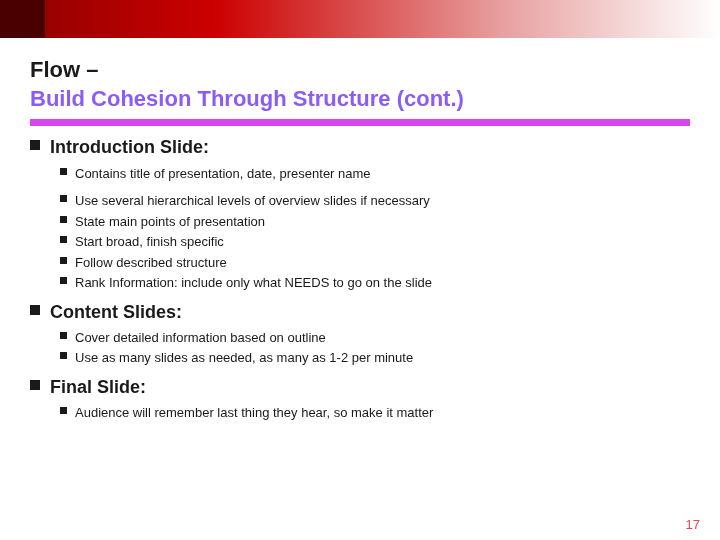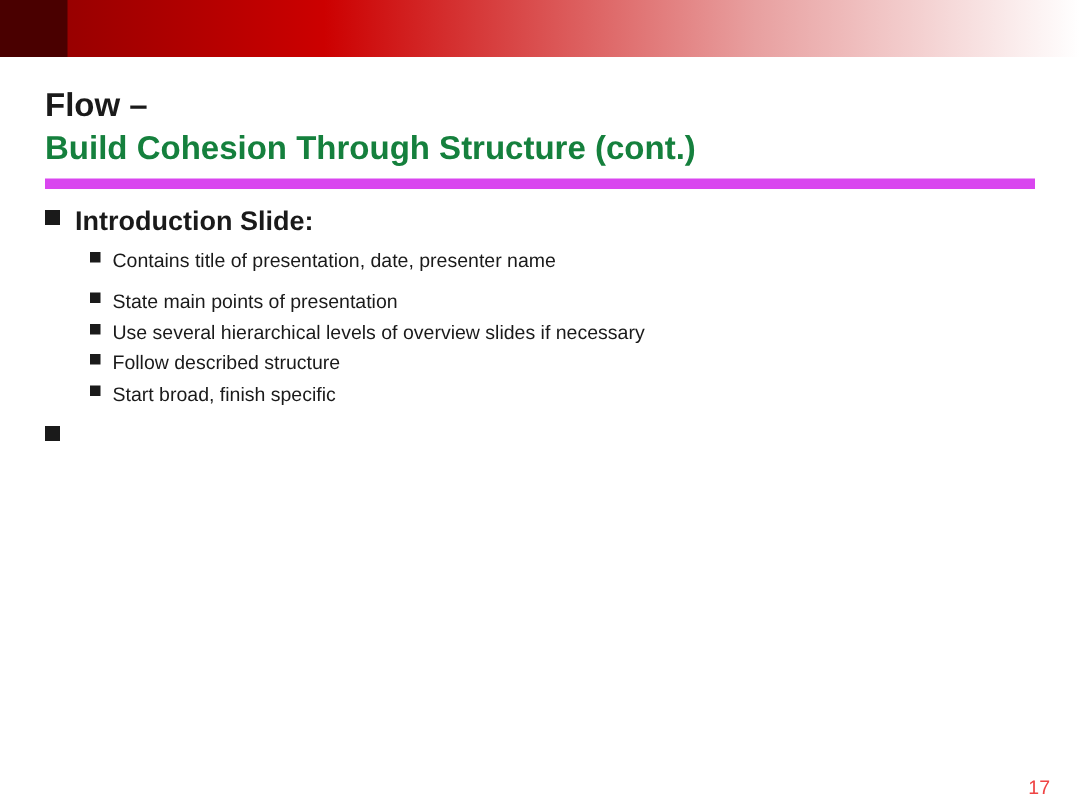--- a/index.html
+++ b/index.html
@@ -56,21 +56,21 @@
     .title-line1 {
       font-size: 22px;
       font-weight: bold;
       color: #1a1a1a;
       line-height: 1.3;
     }
 
     .title-line2 {
       font-size: 22px;
       font-weight: bold;
-      color: #15803d;
+      color: #8b5cf6;
       line-height: 1.3;
     }
 
     
     .bullet-section {
       margin-bottom: 8px;
       text-align: right;
     }
 
     .main-bullet {
@@ -154,38 +154,65 @@
           <div class="sub-bullet">
             <div class="sub-bullet-square"></div>
             <span class="sub-bullet-text">Contains title of presentation, date, presenter name</span>
           </div>
         </div>
       </div>
       <div class="bullet-section">
         <div class="sub-bullets">
           <div class="sub-bullet">
             <div class="sub-bullet-square"></div>
+            <span class="sub-bullet-text">Use several hierarchical levels of overview slides if necessary</span>
+          </div>
+          <div class="sub-bullet">
+            <div class="sub-bullet-square"></div>
             <span class="sub-bullet-text">State main points of presentation</span>
           </div>
           <div class="sub-bullet">
             <div class="sub-bullet-square"></div>
-            <span class="sub-bullet-text">Use several hierarchical levels of overview slides if necessary</span>
+            <span class="sub-bullet-text">Start broad, finish specific</span>
           </div>
           <div class="sub-bullet">
             <div class="sub-bullet-square"></div>
             <span class="sub-bullet-text">Follow described structure</span>
           </div>
           <div class="sub-bullet">
             <div class="sub-bullet-square"></div>
-            <span class="sub-bullet-text">Start broad, finish specific</span>
+            <span class="sub-bullet-text">Rank Information: include only what NEEDS to go on the slide</span>
           </div>
         </div>
       </div>
       <div class="bullet-section">
         <div class="main-bullet">
           <div class="bullet-square"></div>
+          <span class="main-bullet-text">Content Slides:</span>
+        </div>
+        <div class="sub-bullets">
+          <div class="sub-bullet">
+            <div class="sub-bullet-square"></div>
+            <span class="sub-bullet-text">Cover detailed information based on outline</span>
+          </div>
+          <div class="sub-bullet">
+            <div class="sub-bullet-square"></div>
+            <span class="sub-bullet-text">Use as many slides as needed, as many as 1-2 per minute</span>
+          </div>
+        </div>
+      </div>
+      <div class="bullet-section">
+        <div class="main-bullet">
+          <div class="bullet-square"></div>
+          <span class="main-bullet-text">Final Slide:</span>
+        </div>
+        <div class="sub-bullets">
+          <div class="sub-bullet">
+            <div class="sub-bullet-square"></div>
+            <span class="sub-bullet-text">Audience will remember last thing they hear, so make it matter</span>
+          </div>
         </div>
       </div>
     </div>
 
 </div>
 
 <div class="page-number">17</div>
 
 </body></html>

